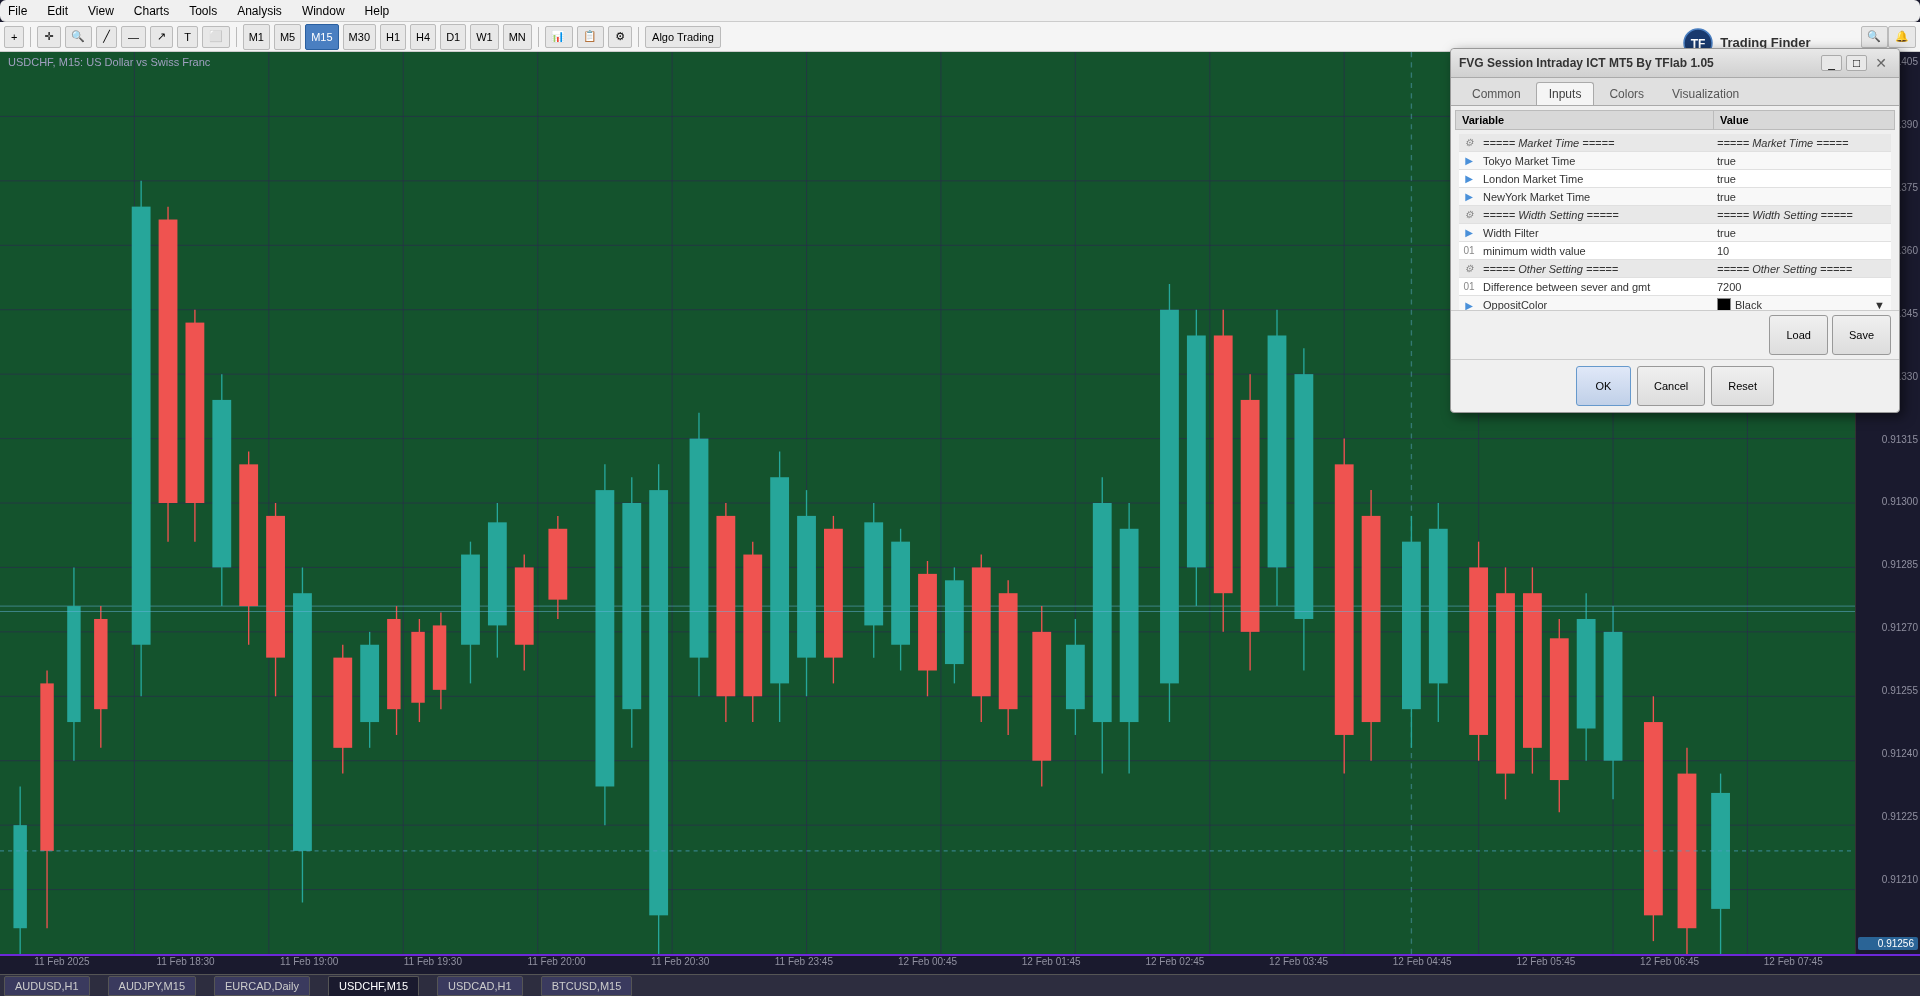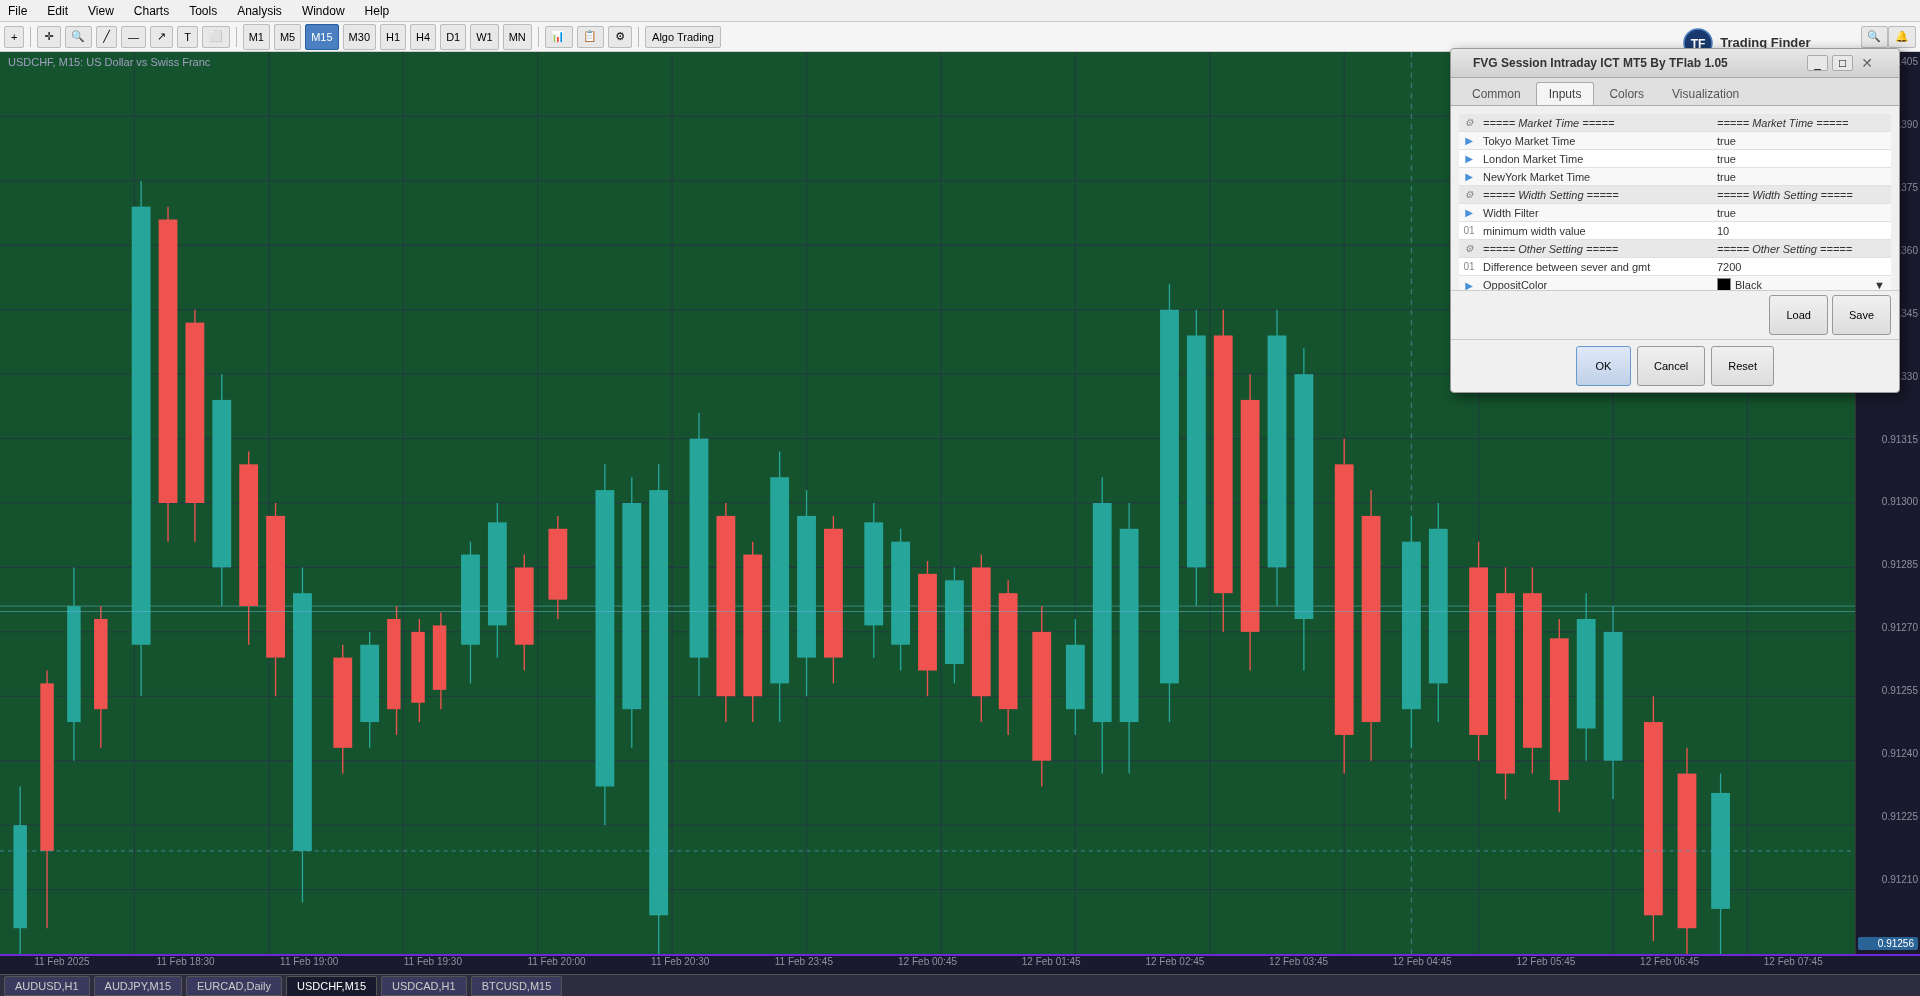--- a/index.html
+++ b/index.html
@@ -9,20 +9,21 @@
     #menu-bar {
       background: #f0f0f0;
       height: 22px;
       display: flex;
       align-items: center;
       padding: 0 4px;
       gap: 12px;
       border-bottom: 1px solid #ccc;
       font-size: 12px;
       color: #000;
+      border-radius: 6px;
     }
     #menu-bar span { cursor: pointer; padding: 2px 4px; }
 
     
     #toolbar {
       background: #f5f5f5;
       height: 30px;
       display: flex;
       align-items: center;
       padding: 0 4px;
@@ -159,21 +160,21 @@
       background: #f0f0f0;
       border: 1px solid #999;
       border-radius: 4px;
       box-shadow: 4px 4px 12px rgba(0,0,0,0.5);
       z-index: 100;
       font-size: 12px;
     }
 
     #dialog-titlebar {
       background: linear-gradient(180deg, #e8e8e8, #d0d0d0);
-      padding: 6px 22px;
+      padding: 6px 8px;
       border-bottom: 1px solid #aaa;
       border-radius: 4px 4px 0 0;
       display: flex;
       align-items: center;
       justify-content: space-between;
     }
     #dialog-title { font-size: 12px; font-weight: bold; color: #333; }
     #dialog-close {
       cursor: pointer;
       font-size: 14px;
@@ -619,21 +620,21 @@
   <div class="time-label">12 Feb 01:45</div>
   <div class="time-label">12 Feb 02:45</div>
   <div class="time-label">12 Feb 03:45</div>
   <div class="time-label">12 Feb 04:45</div>
   <div class="time-label">12 Feb 05:45</div>
   <div class="time-label">12 Feb 06:45</div>
   <div class="time-label">12 Feb 07:45</div>
   <div style="width:65px;"></div>
 </div>
 
-<div id="bottom-tabs" style="height:22px;background:#2d2d3f;border-top:1px solid #555;display:flex;align-items:center;padding:0 4px;gap:4px;text-align:right;">
+<div id="bottom-tabs" style="height:22px;background:#2d2d3f;border-top:1px solid #555;display:flex;align-items:center;padding:0 4px;gap:18px;text-align:right;">
   <div class="chart-tab">AUDUSD,H1</div>
   <div class="chart-tab">AUDJPY,M15</div>
   <div class="chart-tab">EURCAD,Daily</div>
   <div class="chart-tab active">USDCHF,M15</div>
   <div class="chart-tab">USDCAD,H1</div>
   <div class="chart-tab">BTCUSD,M15</div>
 </div>
 
 <div id="dialog">
 
@@ -647,20 +648,24 @@
   </div>
 
   <div id="dialog-tabs">
     <div class="dialog-tab">Common</div>
     <div class="dialog-tab active">Inputs</div>
     <div class="dialog-tab">Colors</div>
     <div class="dialog-tab">Visualization</div>
   </div>
 
   <div style="padding:4px 4px 0;">
+    <div class="table-header">
+      <div class="col-var">Variable</div>
+      <div class="col-val">Value</div>
+    </div>
 
     <div id="dialog-table">
 
       <div class="table-row section-header">
         <div class="col-icon">
           <span class="icon-gear">⚙</span>
         </div>
         <div class="col-var-text">===== Market Time =====</div>
         <div class="col-val-text">===== Market Time =====</div>
       </div>

